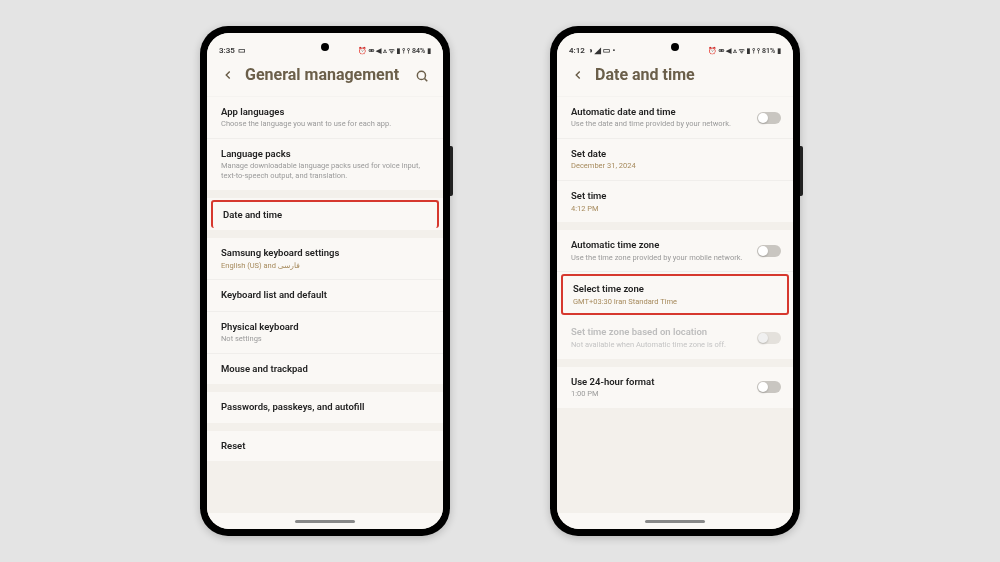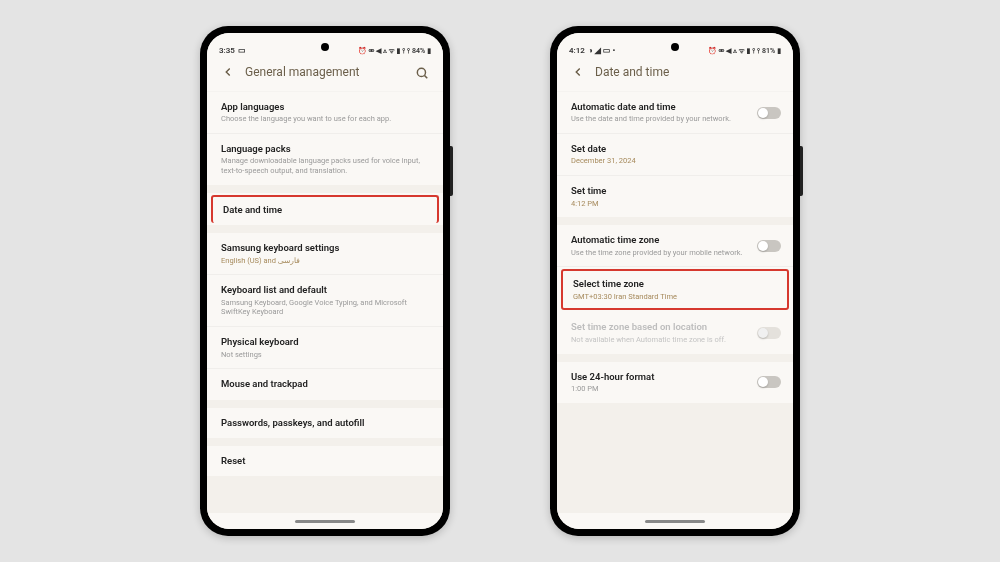--- a/index.html
+++ b/index.html
@@ -78,22 +78,22 @@
   .back-arrow {
     width: 14px;
     height: 14px;
     display: inline-flex;
     align-items: center;
     justify-content: center;
     color: #6b5f4a;
   }
   .header-title {
     flex: 1;
-    font-size: 12px;
-    font-weight: 400;
+    font-size: 16px;
+    font-weight: 700;
     color: #6b5f4a;
   }
   .search-btn {
     width: 14px; height: 14px;
     color: #6b5f4a;
   }
   .list {
     flex: 1;
     overflow: hidden;
     background: #f3f0eb;
@@ -214,21 +214,20 @@
           <div class="item-title">Date and time</div>
         </div>
       </div>
       <div class="card">
         <div class="item">
           <div class="item-title">Samsung keyboard settings</div>
           <div class="item-sub">English (US) and فارسی</div>
         </div>
         <div class="item">
           <div class="item-title">Keyboard list and default</div>
-          <div class="item-sub gray">Samsung Keyboard, Google Voice Typing, and Microsoft SwiftKey Keyboard</div>
         </div>
         <div class="item">
           <div class="item-title">Physical keyboard</div>
           <div class="item-sub gray">Not settings</div>
         </div>
         <div class="item">
           <div class="item-title">Mouse and trackpad</div>
         </div>
       </div>
       <div class="card">

